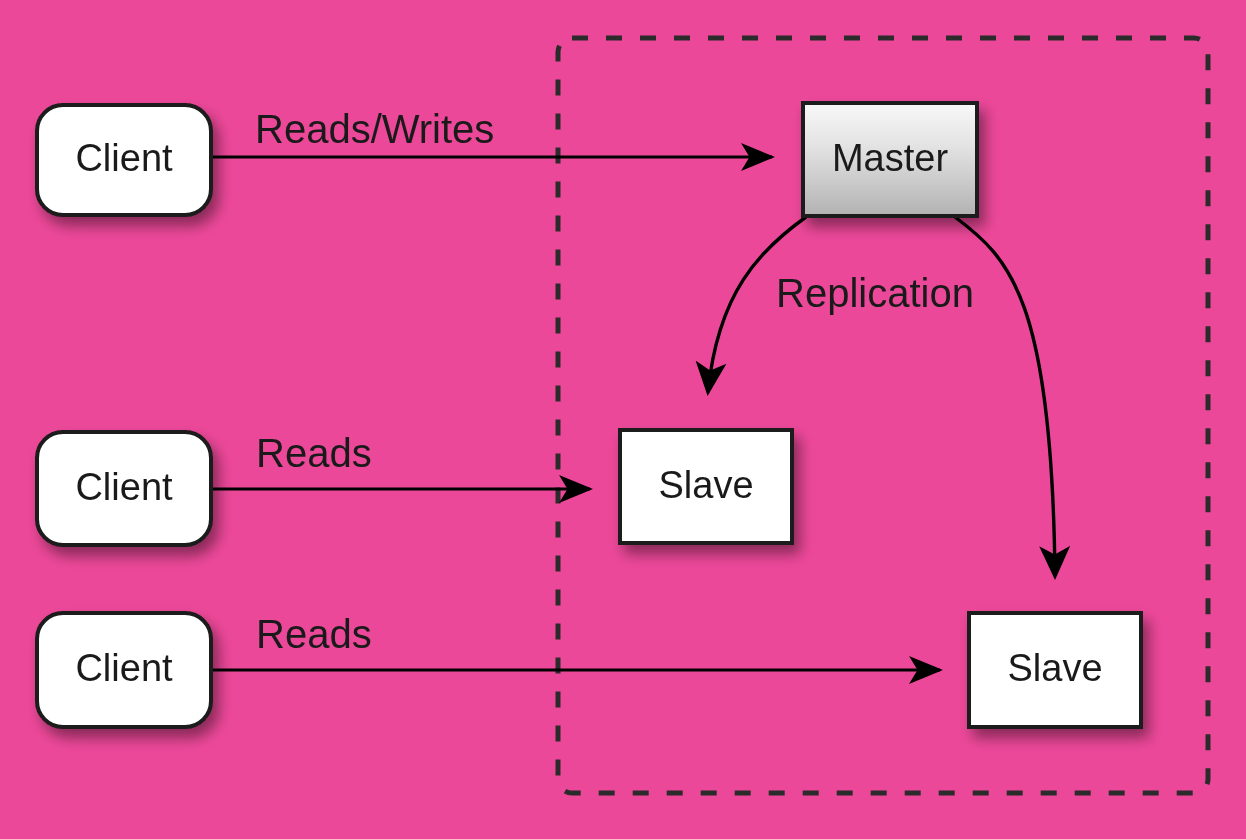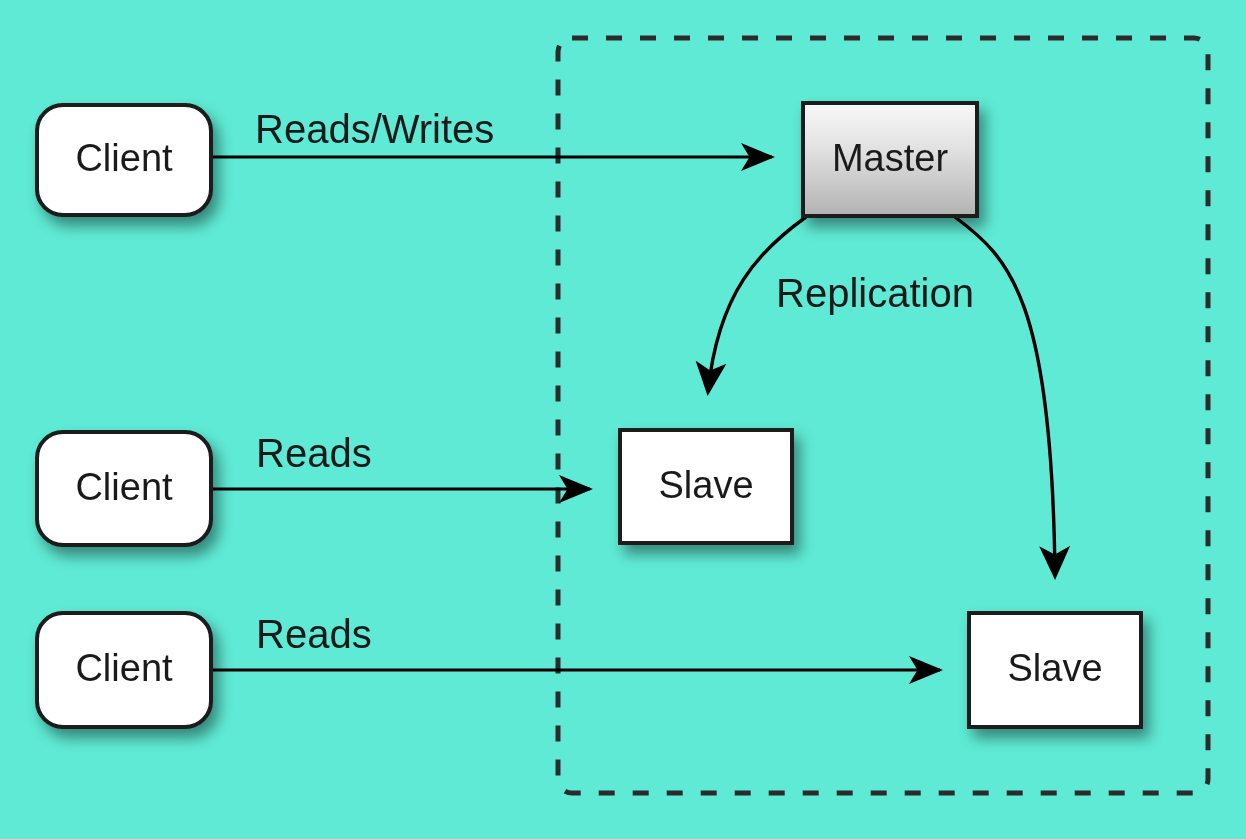--- a/index.html
+++ b/index.html
@@ -8,21 +8,21 @@
     padding: 0;
     background: #ffffff;
   }
   body {
     font-family: "Liberation Sans", sans-serif;
   }
   #canvas {
     position: relative;
     width: 1246px;
     height: 839px;
-    background: #5eead4;
+    background: #ec4899;
     overflow: hidden;
   }
   #diagram-svg {
     position: absolute;
     left: 0;
     top: 0;
     width: 1246px;
     height: 839px;
   }
   .node-label {

